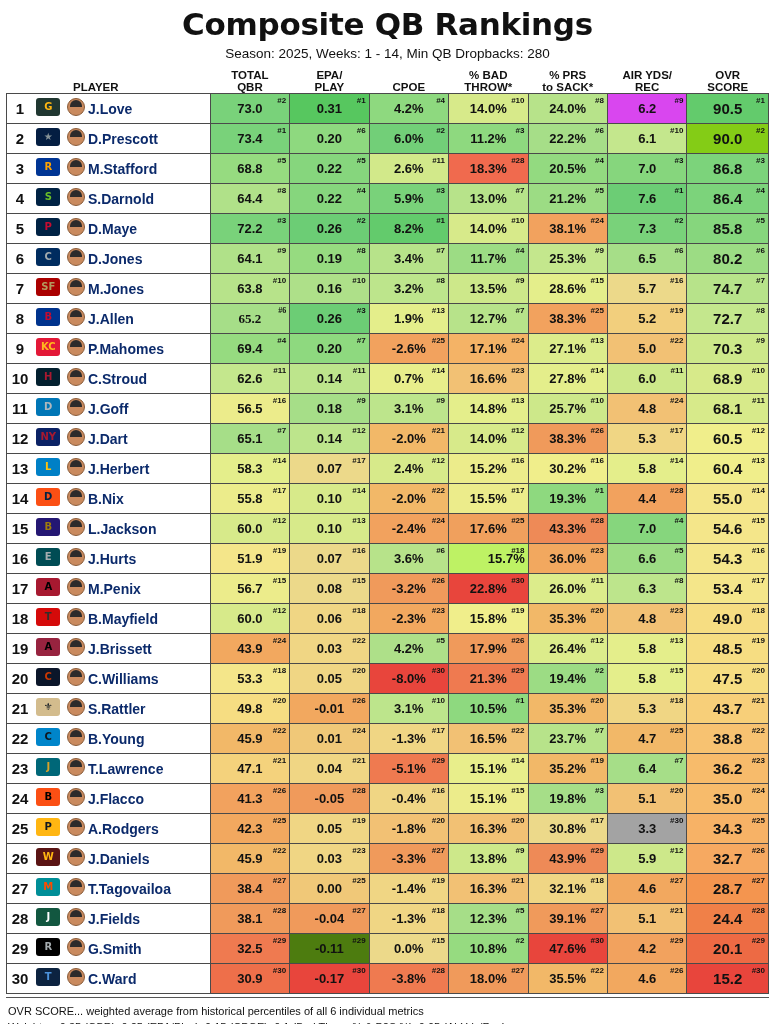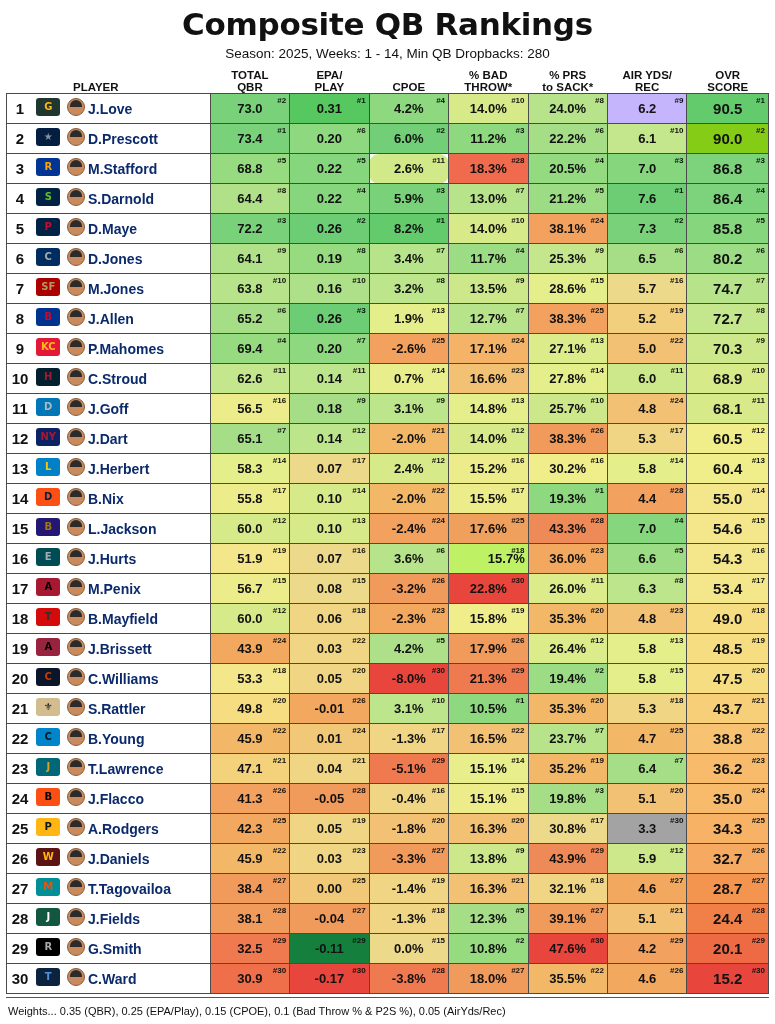--- a/index.html
+++ b/index.html
@@ -241,21 +241,21 @@
               <span class="val">14.0%</span>
               <span class="sup">#10</span>
             </div>
           </td>
           <td class="" style="background: rgb(183, 227, 138);">
             <div class="cell">
               <span class="val">24.0%</span>
               <span class="sup">#8</span>
             </div>
           </td>
-          <td class="" style="background: #c4b5fd;">
+          <td class="" style="background: #d946ef;">
             <div class="cell">
               <span class="val">6.2</span>
               <span class="sup">#9</span>
             </div>
           </td>
           <td class="ovr" style="background: rgb(99, 203, 108);">
             <div class="cell">
               <span class="val">90.5</span>
               <span class="sup">#1</span>
             </div>
@@ -319,21 +319,21 @@
               <span class="val">68.8</span>
               <span class="sup">#5</span>
             </div>
           </td>
           <td class="" style="background: rgb(134, 214, 125);">
             <div class="cell">
               <span class="val">0.22</span>
               <span class="sup">#5</span>
             </div>
           </td>
-          <td class="" style="background: rgb(210, 233, 138); border-radius: 10px;">
+          <td class="" style="background: rgb(210, 233, 138);">
             <div class="cell">
               <span class="val">2.6%</span>
               <span class="sup">#11</span>
             </div>
           </td>
           <td class="" style="background: rgb(240, 106, 78);">
             <div class="cell">
               <span class="val">18.3%</span>
               <span class="sup">#28</span>
             </div>
@@ -547,21 +547,21 @@
               <span class="val">74.7</span>
               <span class="sup">#7</span>
             </div>
           </td>
         </tr>
         <tr>
           <td class="rank">8</td>
           <td class="logo"><span class="logo-badge" style="background: rgb(0, 51, 141);"><span class="gl" style="color: rgb(198, 12, 48);">B</span></span></td>
           <td class="face"><span class="face-badge"></span></td>
           <td class="name">J.Allen</td>
-          <td class="" style="background: rgb(166, 222, 136);">
+          <td class="" style="background: rgb(166, 222, 136); font-family: Liberation Serif, serif;">
             <div class="cell">
               <span class="val">65.2</span>
               <span class="sup">#6</span>
             </div>
           </td>
           <td class="" style="background: rgb(108, 205, 117);">
             <div class="cell">
               <span class="val">0.26</span>
               <span class="sup">#3</span>
             </div>
@@ -1561,21 +1561,21 @@
           <td class="rank">29</td>
           <td class="logo"><span class="logo-badge" style="background: rgb(0, 0, 0);"><span class="gl" style="color: rgb(165, 172, 175);">R</span></span></td>
           <td class="face"><span class="face-badge"></span></td>
           <td class="name">G.Smith</td>
           <td class="" style="background: rgb(239, 122, 80);">
             <div class="cell">
               <span class="val">32.5</span>
               <span class="sup">#29</span>
             </div>
           </td>
-          <td class="" style="background: #15803d;">
+          <td class="" style="background: #4d7c0f;">
             <div class="cell">
               <span class="val">-0.11</span>
               <span class="sup">#29</span>
             </div>
           </td>
           <td class="" style="background: rgb(236, 217, 138);">
             <div class="cell">
               <span class="val">0.0%</span>
               <span class="sup">#15</span>
             </div>
@@ -1651,17 +1651,18 @@
               <span class="val">15.2</span>
               <span class="sup">#30</span>
             </div>
           </td>
         </tr>
       </tbody>
   </table>
 
   <div class="divider"></div>
   <div class="footnotes">
+    <div>OVR SCORE... weighted average from historical percentiles of all 6 individual metrics</div>
     <div>Weights... 0.35 (QBR), 0.25 (EPA/Play), 0.15 (CPOE), 0.1 (Bad Throw % &amp; P2S %), 0.05 (AirYds/Rec)</div>
 
   </div>
 
 </div>
 
 </body></html>

